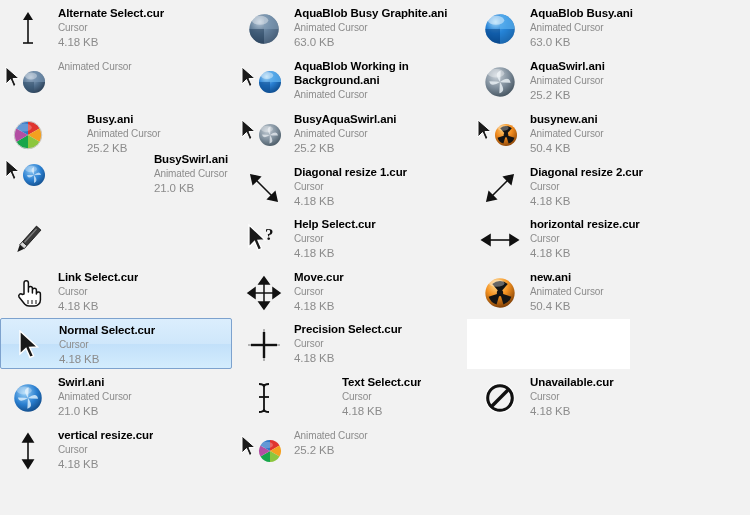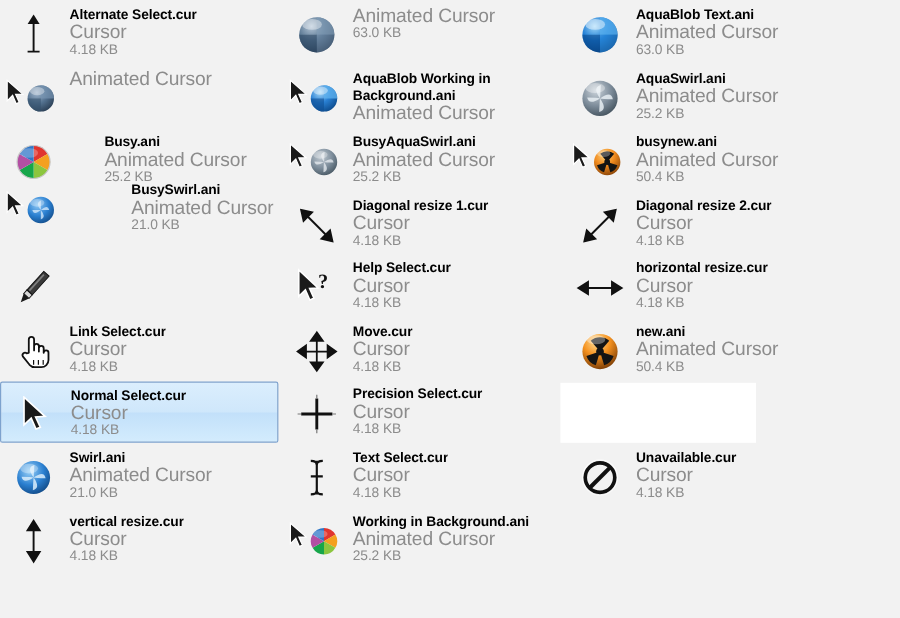--- a/index.html
+++ b/index.html
@@ -56,21 +56,21 @@
   }
   .file-name {
     font-size: 11.5px;
     color: #000000;
     line-height: 14px;
     font-weight: 700;
     letter-spacing: -0.1px;
     white-space: pre-line;
   }
   .file-type {
-    font-size: 16px;
+    font-size: 10px;
     color: #8c8c8c;
     line-height: 15px;
     letter-spacing: -0.1px;
   }
   .file-size {
     font-size: 11.5px;
     color: #8c8c8c;
     line-height: 15px;
     letter-spacing: -0.1px;
   }
@@ -288,20 +288,21 @@
           </radialGradient>
         </defs>
         <circle cx="12" cy="12" r="11" fill="url(#g-blobgraph)"></circle>
         <path d="M12 1 A11 11 0 0 1 23 12 L12 12 Z" fill="#829db7" opacity="0.7"></path>
         <path d="M1 12 A11 11 0 0 0 12 23 L12 12 Z" fill="#2f4a66" opacity="0.6"></path>
         <path d="M12 12 L23 12 A11 11 0 0 1 12 23 Z" fill="#6e8aa6" opacity="0.45"></path>
         <ellipse cx="9" cy="5.5" rx="6.2" ry="3.4" fill="#ffffff" opacity="0.38"></ellipse>
       </svg>
     </div>
     <div class="tile-text">
+      <div class="file-name">AquaBlob Busy Graphite.ani</div>
       <div class="file-type">Animated Cursor</div>
       <div class="file-size">63.0 KB</div>
     </div>
   </div>
 
   <div class="tile" style="left:236px; top:55px; width:232px; height:52px;">
     <div class="tile-icon">
       <div class="combo">
         <svg class="arrow ic" width="18" height="24" viewBox="0 0 18 24">
           <path d="M2 1 L2 18 L6.5 13.5 L9.5 20.5 L12 19.2 L9 12.6 L15 12.4 Z" fill="#1a1a1a" stroke="#fff" stroke-width="1"></path>
@@ -425,21 +426,21 @@
         </g>
       </svg>
     </div>
     <div class="tile-text">
       <div class="file-name">Precision Select.cur</div>
       <div class="file-type">Cursor</div>
       <div class="file-size">4.18 KB</div>
     </div>
   </div>
 
-  <div class="tile" style="left:236px; top:371px; width:232px; height:52px;">
+  <div class="tile" style="left:236px; top:371px; width:232px; height:52px;gap:48px;">
     <div class="tile-icon">
       <svg class="ic" width="22" height="36" viewBox="0 0 22 36">
         <g stroke="#111" stroke-width="1.8" fill="none">
           <line x1="11" y1="4" x2="11" y2="32"></line>
           <path d="M6 4 Q11 4 11 7"></path>
           <path d="M16 4 Q11 4 11 7"></path>
           <path d="M6 32 Q11 32 11 29"></path>
           <path d="M16 32 Q11 32 11 29"></path>
           <line x1="6" y1="17" x2="16" y2="17"></line>
         </g>
@@ -463,21 +464,20 @@
           <path d="M12 12 L21.5 6.5 A11 11 0 0 1 21.5 17.5 Z" fill="#f4a01f"></path>
           <path d="M12 12 L21.5 17.5 A11 11 0 0 1 12 23 Z" fill="#8cc63e"></path>
           <path d="M12 12 L12 23 A11 11 0 0 1 2.5 17.5 Z" fill="#17a64a"></path>
           <path d="M12 12 L2.5 17.5 A11 11 0 0 1 2.5 6.5 Z" fill="#b34fa3"></path>
           <path d="M12 12 L2.5 6.5 A11 11 0 0 1 12 1 Z" fill="#2f76c7"></path>
           <ellipse cx="9" cy="6" rx="6" ry="3.2" fill="#ffffff" opacity="0.25"></ellipse>
         </svg>
       </div>
     </div>
     <div class="tile-text">
-      <div class="file-name">Working in Background.ani</div>
       <div class="file-type">Animated Cursor</div>
       <div class="file-size">25.2 KB</div>
     </div>
   </div>
 
   <div class="tile" style="left:472px; top:2px; width:250px; height:52px;">
     <div class="tile-icon">
       <svg class="ic" width="32" height="32" viewBox="0 0 24 24">
         <defs>
           <radialGradient id="g-blob3" cx="35%" cy="26%" r="80%">
@@ -487,21 +487,21 @@
           </radialGradient>
         </defs>
         <circle cx="12" cy="12" r="11" fill="url(#g-blob3)"></circle>
         <path d="M12 1 A11 11 0 0 1 23 12 L12 12 Z" fill="#56aeee" opacity="0.8"></path>
         <path d="M1 12 A11 11 0 0 0 12 23 L12 12 Z" fill="#0a4a8e" opacity="0.6"></path>
         <path d="M12 12 L23 12 A11 11 0 0 1 12 23 Z" fill="#2f8ddb" opacity="0.5"></path>
         <ellipse cx="9" cy="5.5" rx="6.2" ry="3.4" fill="#ffffff" opacity="0.45"></ellipse>
       </svg>
     </div>
     <div class="tile-text">
-      <div class="file-name">AquaBlob Text.ani</div>
+      <div class="file-name">AquaBlob Busy.ani</div>
       <div class="file-type">Animated Cursor</div>
       <div class="file-size">63.0 KB</div>
     </div>
   </div>
 
   <div class="tile" style="left:472px; top:55px; width:250px; height:52px;">
     <div class="tile-icon">
       <svg class="ic" width="32" height="32" viewBox="0 0 24 24">
         <defs>
           <radialGradient id="g-gswirl2" cx="38%" cy="28%" r="80%">

